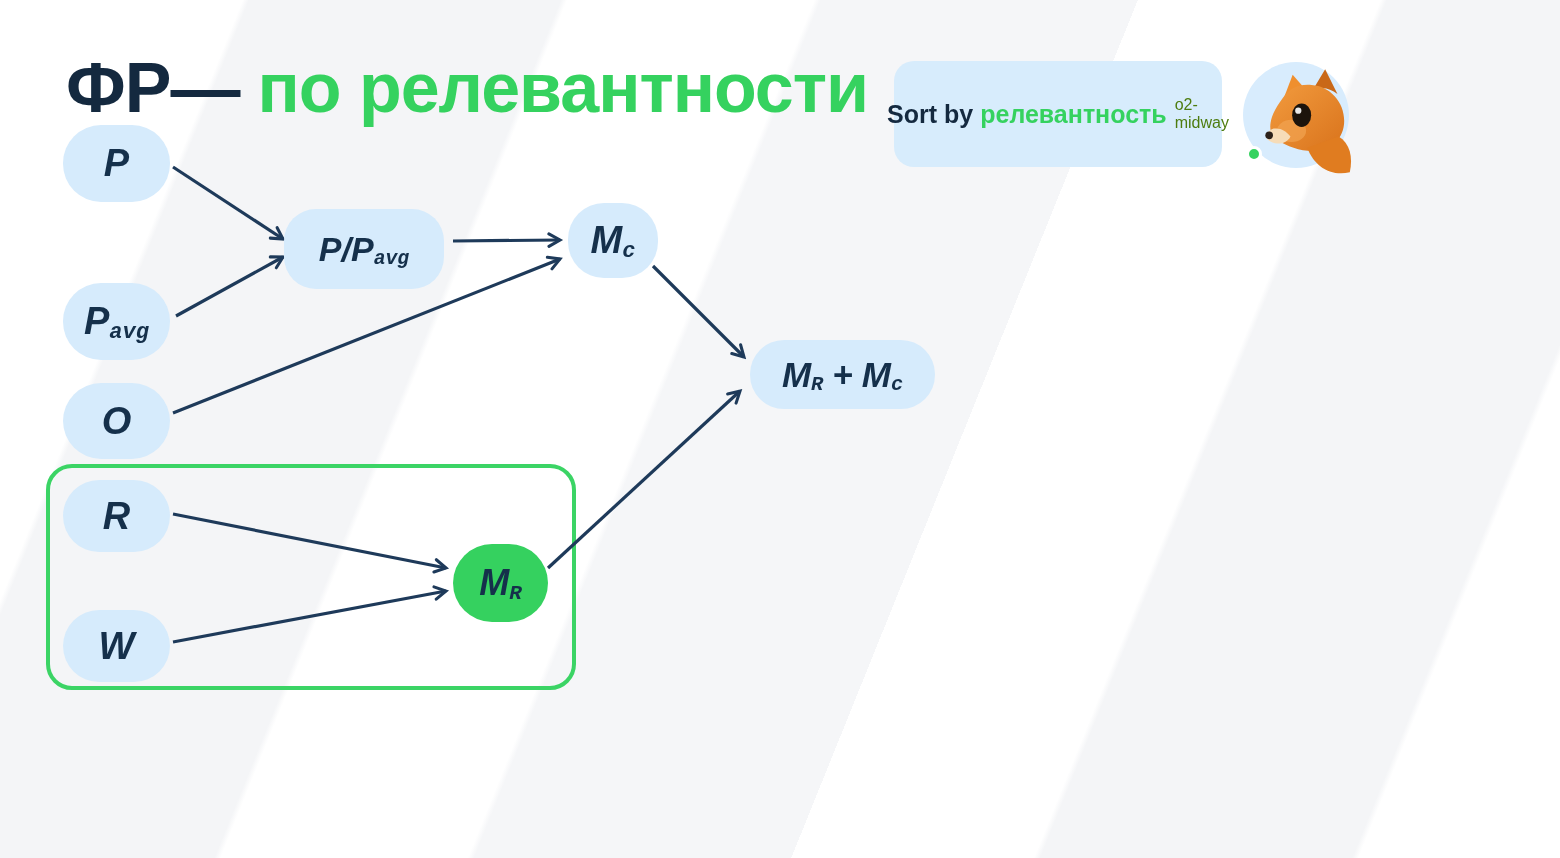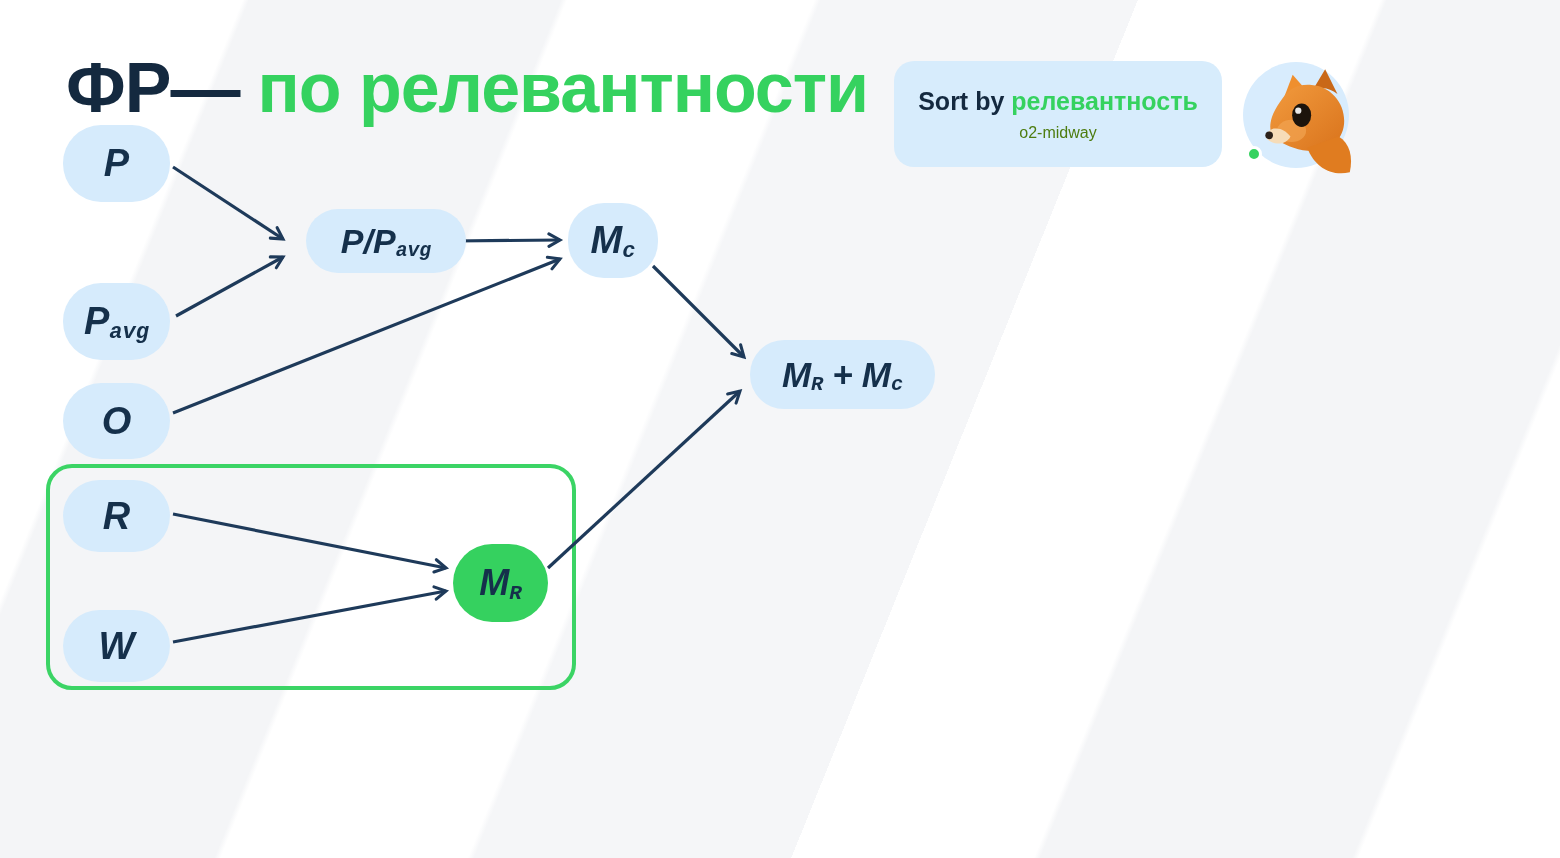--- a/index.html
+++ b/index.html
@@ -22,21 +22,21 @@
     font-size:70px; font-weight:800; letter-spacing:-1px;
     white-space:nowrap;
   }
   .title .navy { color:#14293f; }
   .title .green { color:#35d25f; margin-left:18px; }
 
   
   .badge {
     position:absolute; left:894px; top:61px; width:328px; height:106px;
     background:#d7ecfc; border-radius:20px;
-    display:flex; flex-direction:column; justify-content:center; align-items:center;
+    display:flex; flex-direction:row; justify-content:center; align-items:center;
     gap:8px;
   }
   .badge .line1 { font-size:25px; font-weight:700; color:#14293f; white-space:nowrap; }
   .badge .line1 .hl { color:#35d25f; margin-left:7px; }
   .badge .line2 { font-size:16px; font-weight:400; color:#4d7c0f; }
 
   
   .avatar {
     position:absolute; left:1243px; top:62px; width:106px; height:106px;
     background:#d8ecfd; border-radius:50%;
@@ -132,21 +132,21 @@
       </span>
   </div>
 
   <div class="node" style="left:63px; top:383px; width:107px; height:76px; border-radius:38px;">
     <span class="nl">
         <span>O</span>
         <span class="sub"></span>
       </span>
   </div>
 
-  <div class="node" style="left:306px; top:209px; width:160px; height:64px; border-radius:32px; font-size:34px;">
+  <div class="node" style="left:284px; top:209px; width:160px; height:80px; border-radius:32px; font-size:34px;">
     <span class="nl" style="font-size:34px;">
         <span>P/P</span>
         <span class="sub">avg</span>
       </span>
   </div>
 
   <div class="node" style="left:568px; top:203px; width:90px; height:75px; border-radius:36px;">
     <span class="nl">
         <span>M</span>
         <span class="sub">c</span>

